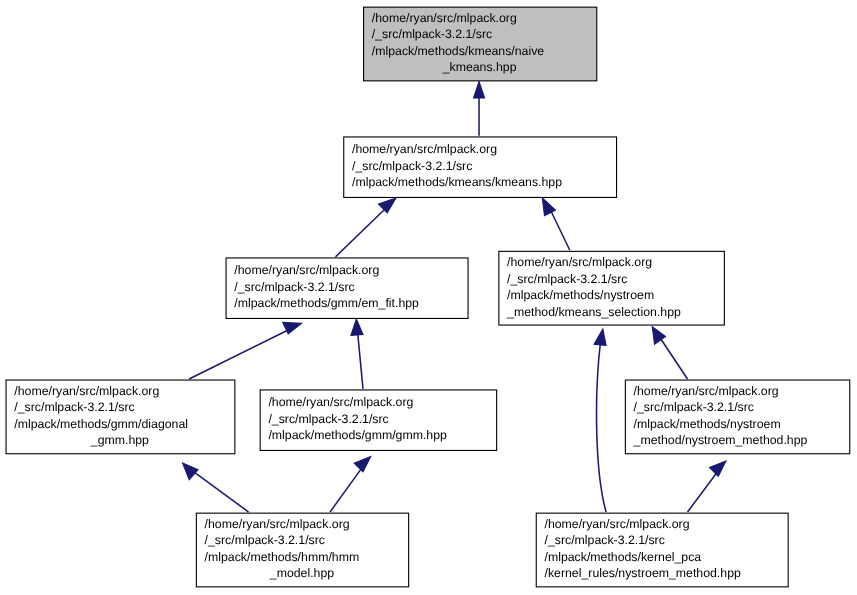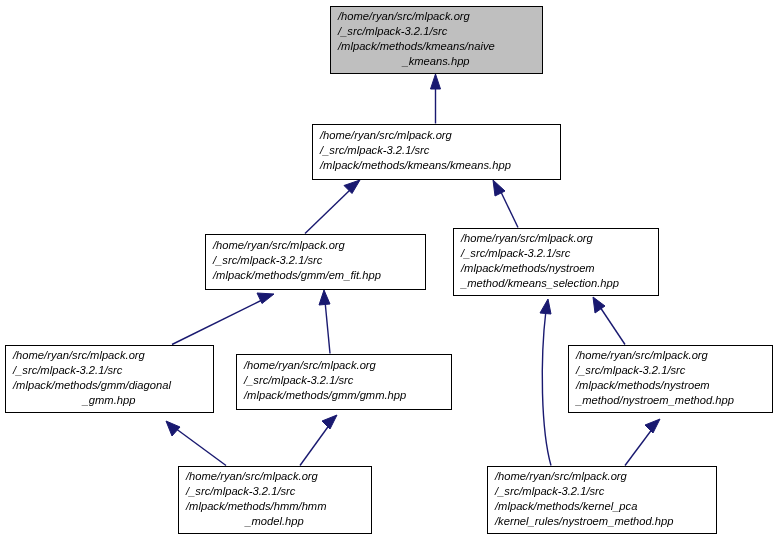--- a/index.html
+++ b/index.html
@@ -7,21 +7,20 @@
     padding: 0;
     background: #ffffff;
   }
   #graph-root {
     position: relative;
     width: 779px;
     height: 541px;
     background: #ffffff;
     font-family: "Liberation Sans", sans-serif;
     overflow: hidden;
-    font-style: italic;
   }
   svg.graph-canvas {
     position: absolute;
     left: 0;
     top: 0;
     width: 779px;
     height: 541px;
   }
   .node-box {
     fill: #ffffff;

